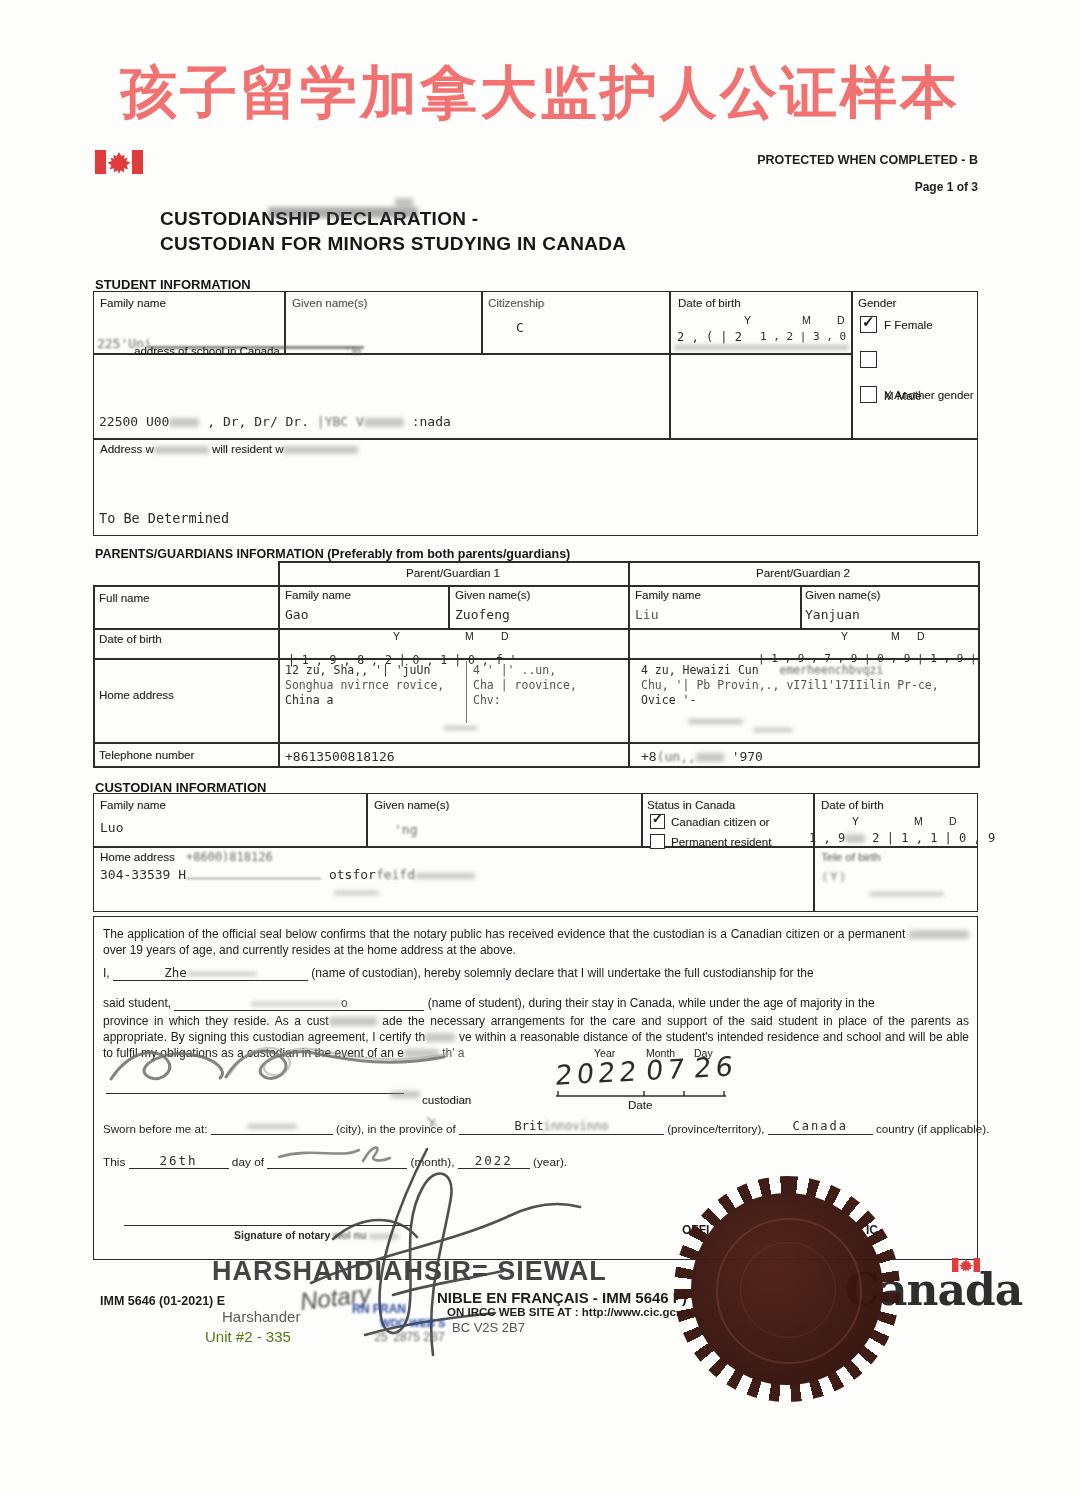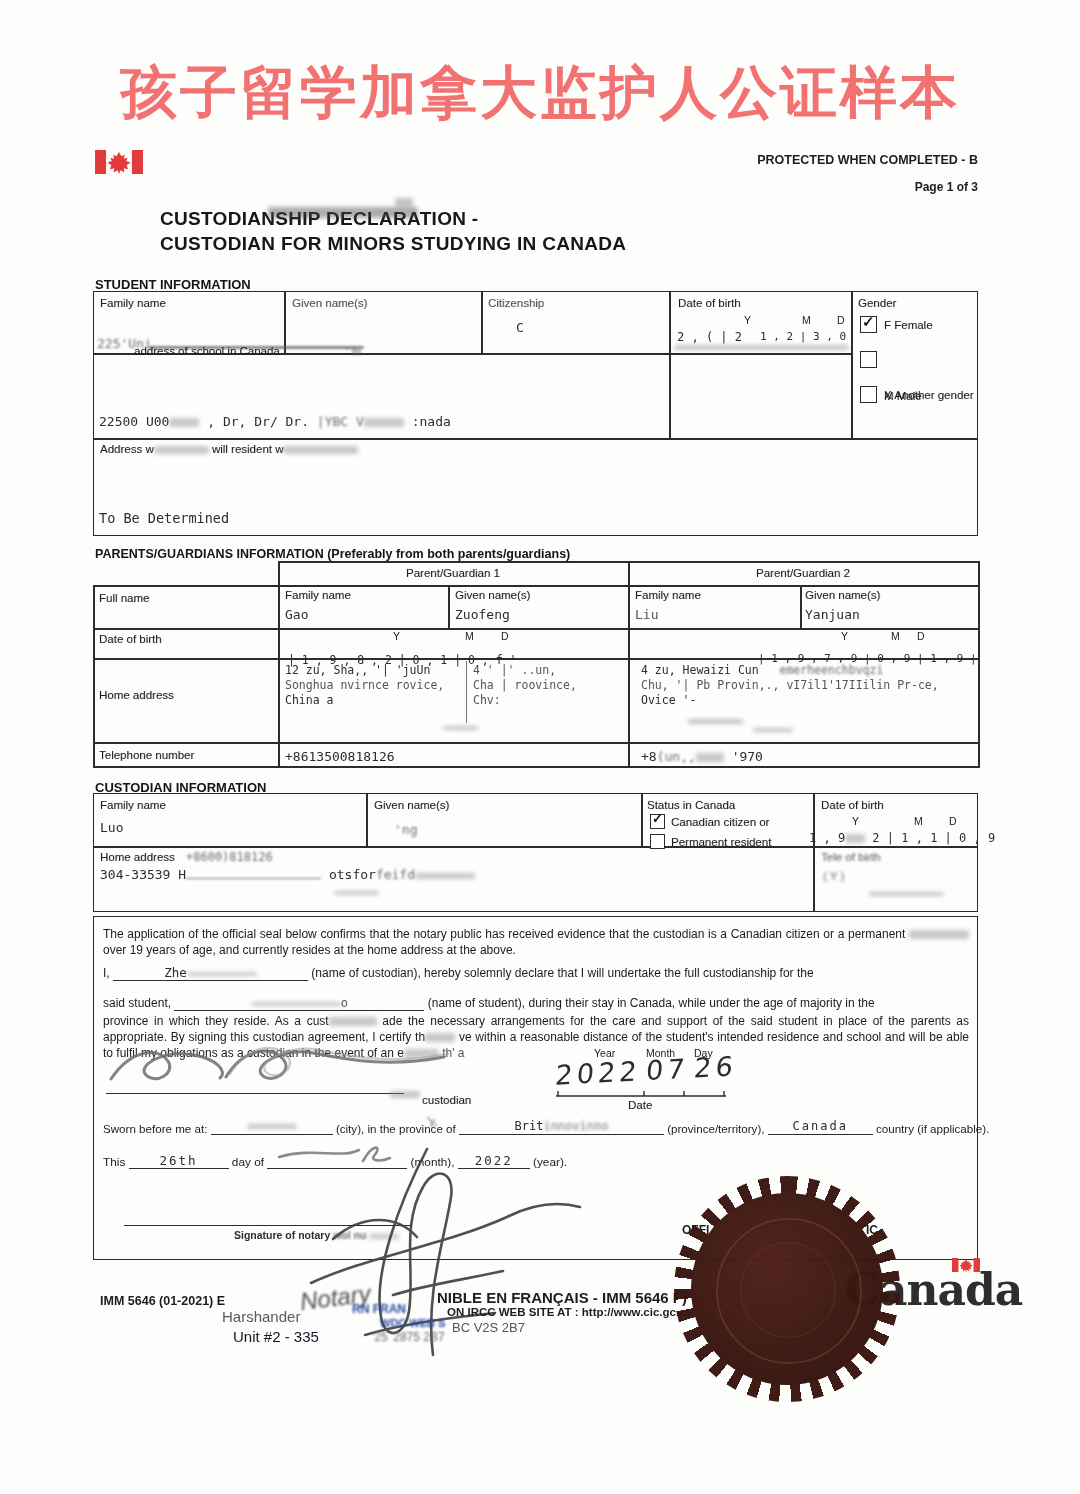--- a/index.html
+++ b/index.html
@@ -328,31 +328,32 @@
       <g fill="none" stroke="#3e3e3e" stroke-width="2.6" stroke-linecap="round" opacity=".9">
         <path d="M152,4 C124,58 98,128 106,172 C110,196 130,192 134,166 C140,126 126,80 148,42 C160,20 180,26 176,52 C170,92 150,150 158,210"></path>
         <path d="M58,94 C88,68 122,70 142,92"></path>
         <path d="M36,138 C92,112 170,100 232,72 C256,60 282,56 305,62"></path>
         <path d="M118,150 C150,140 192,134 228,126"></path>
         <path d="M90,190 C130,178 180,172 220,168"></path>
       </g>
     </svg>
   </div>
 
+  <div class="abs bold blur1" style="left:212px;top:1256px;font-size:27px;letter-spacing:1px;color:#444;z-index:3;">HARSHANDIAHSIR= SIEWAL</div>
   <div class="abs blur2" style="left:300px;top:1284px;font-size:24px;font-style:italic;color:#4e4e4e;transform:rotate(-7deg);z-index:3;">Notary</div>
 
   <div class="abs bold" style="left:100px;top:1294px;font-size:12.5px;color:#1d1d1d;z-index:3;">IMM 5646 (01-2021) E</div>
   <div class="abs bold" style="left:437px;top:1289px;font-size:15px;color:#1d1d1d;z-index:3;">NIBLE EN FRANÇAIS - IMM 5646 F)</div>
   <div class="abs bold" style="left:447px;top:1306px;font-size:11.5px;color:#1d1d1d;z-index:3;">ON IRCC WEB SITE AT : http://www.cic.gc.ca</div>
 
   <div class="abs bold blur2" style="left:352px;top:1302px;font-size:12px;color:#2c4ba0;z-index:3;">RN FRAN</div>
   <div class="abs bold blur2" style="left:380px;top:1317px;font-size:11px;color:#2c4ba0;z-index:3;">WDC WEB S</div>
   <div class="abs blur1" style="left:452px;top:1320px;font-size:13px;color:#555;z-index:3;">BC V2S 2B7</div>
   <div class="abs blur1" style="left:222px;top:1308px;font-size:15px;color:#5a5a5a;z-index:3;">Harshander</div>
-  <div class="abs blur1" style="left:205px;top:1328px;font-size:15px;color:#0f172a;z-index:3;margin-left:28px;">Unit #2 - 335</div>
+  <div class="abs blur1" style="left:205px;top:1328px;font-size:15px;color:#4d7c0f;z-index:3;">Unit #2 - 335</div>
   <div class="abs blur2" style="left:372px;top:1330px;font-size:12px;color:#666;z-index:3;">'25 '2875 2B7</div>
 
   <div class="abs" style="left:845px;top:1264px;z-index:4;font-family:'DejaVu Serif',serif;font-size:44px;
        font-weight:600;color:#2e2e2e;letter-spacing:-1px;">Canada</div>
   <div class="abs" style="left:952px;top:1258px;z-index:4;">
     <svg width="28" height="14" viewBox="0 0 100 50">
       <rect x="0" y="0" width="23" height="50" fill="#e23b3b"></rect>
       <rect x="77" y="0" width="23" height="50" fill="#e23b3b"></rect>
       <path fill="#e23b3b" d="M50 4 l5 9 7-3-2 8 8-2-3 7 9 3-8 6 3 8-9-2 1 9-8-5-3 8-3-8-8 5 1-9-9 2 3-8-8-6 9-3-3-7 8 2-2-8 7 3z"></path>
     </svg>

